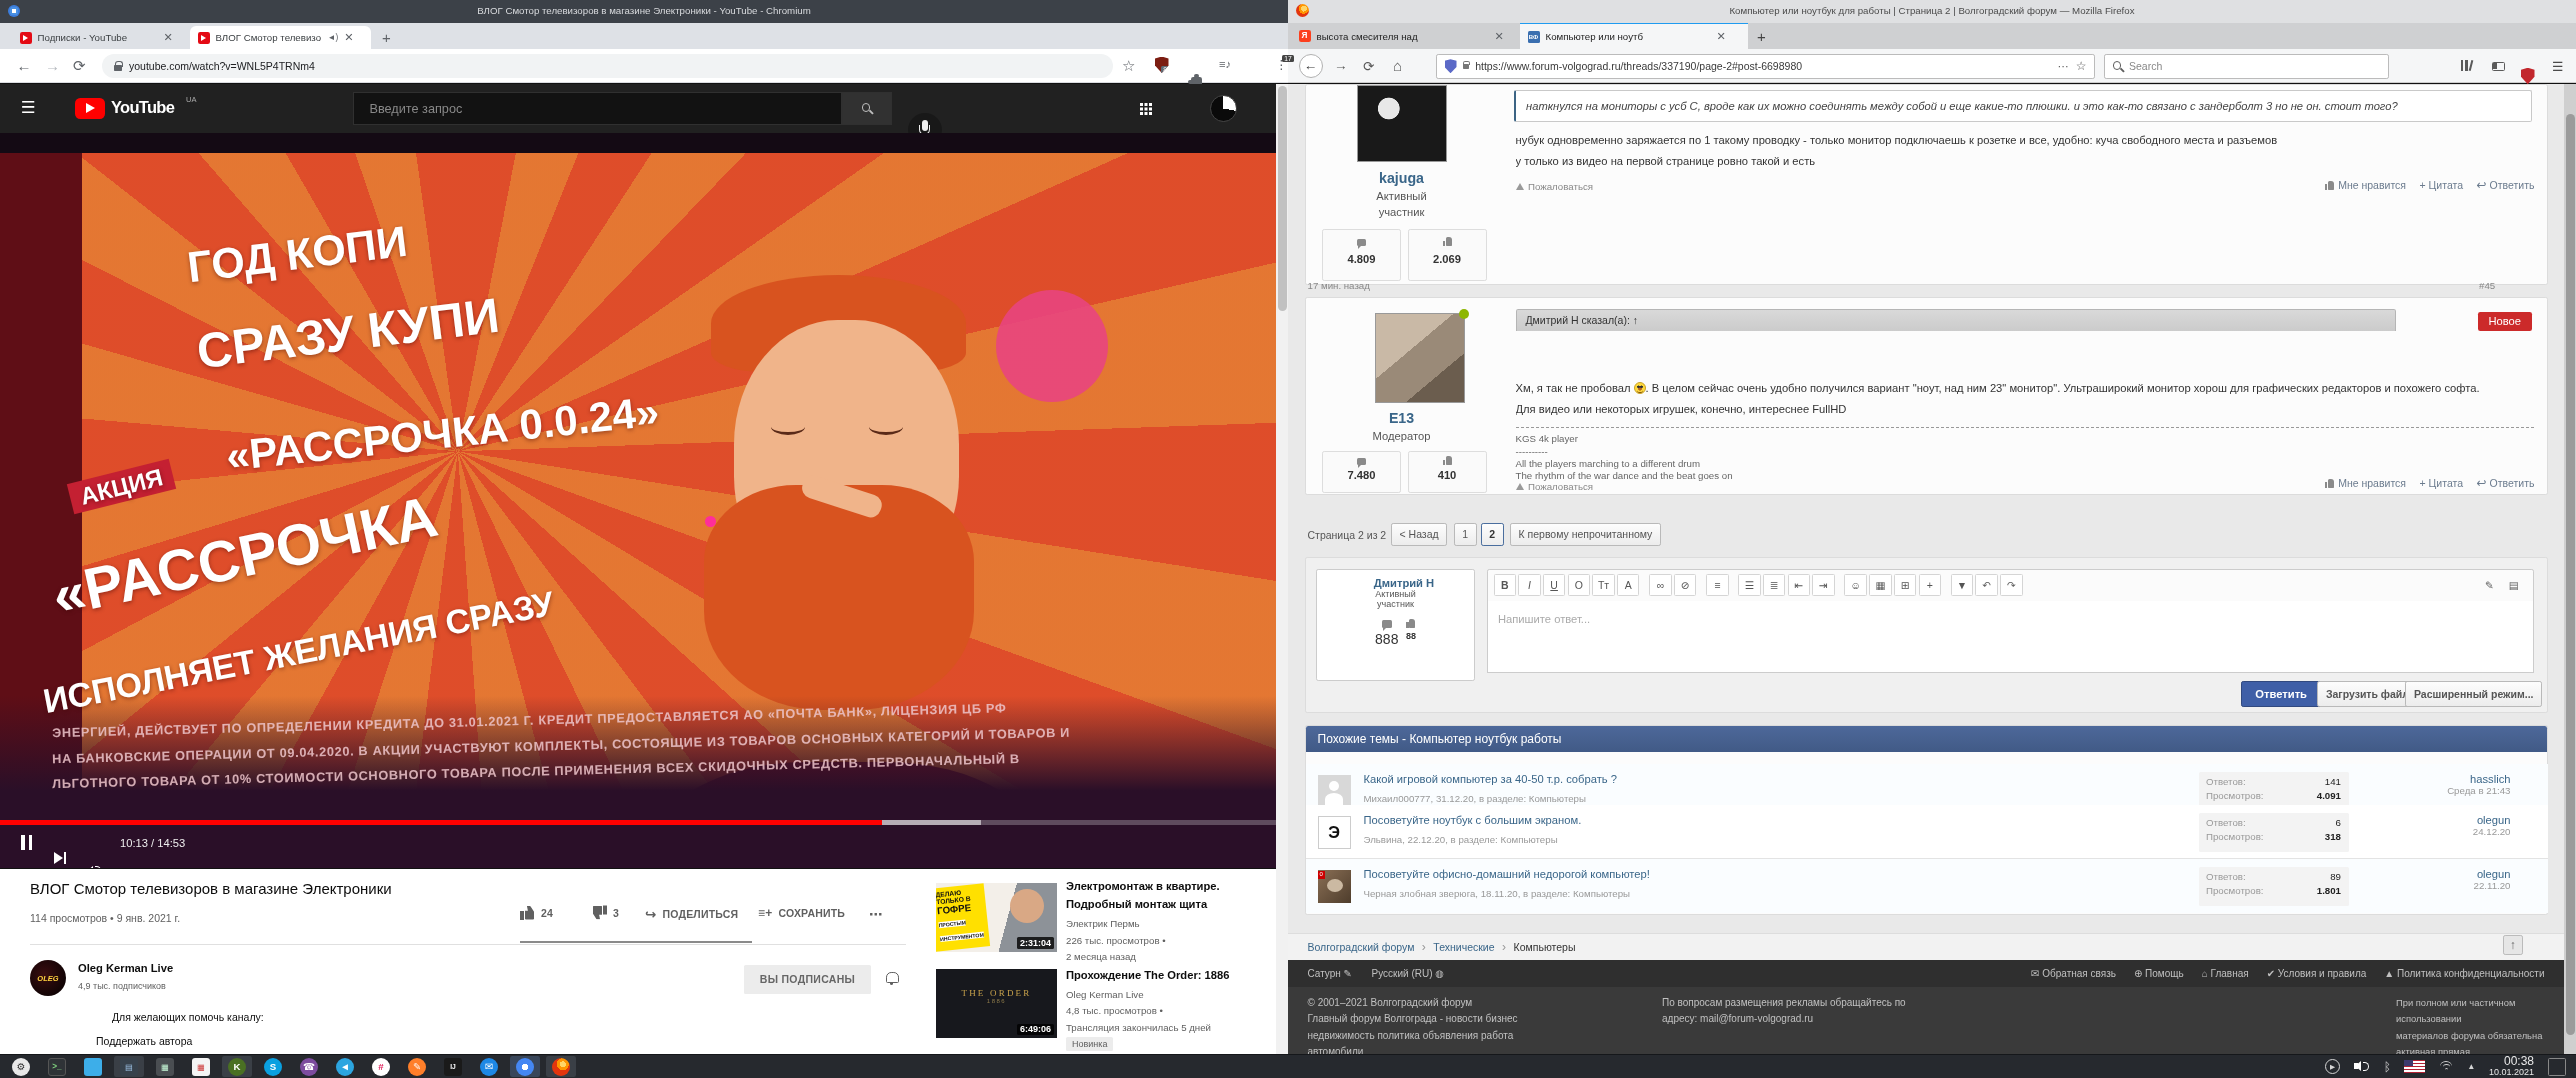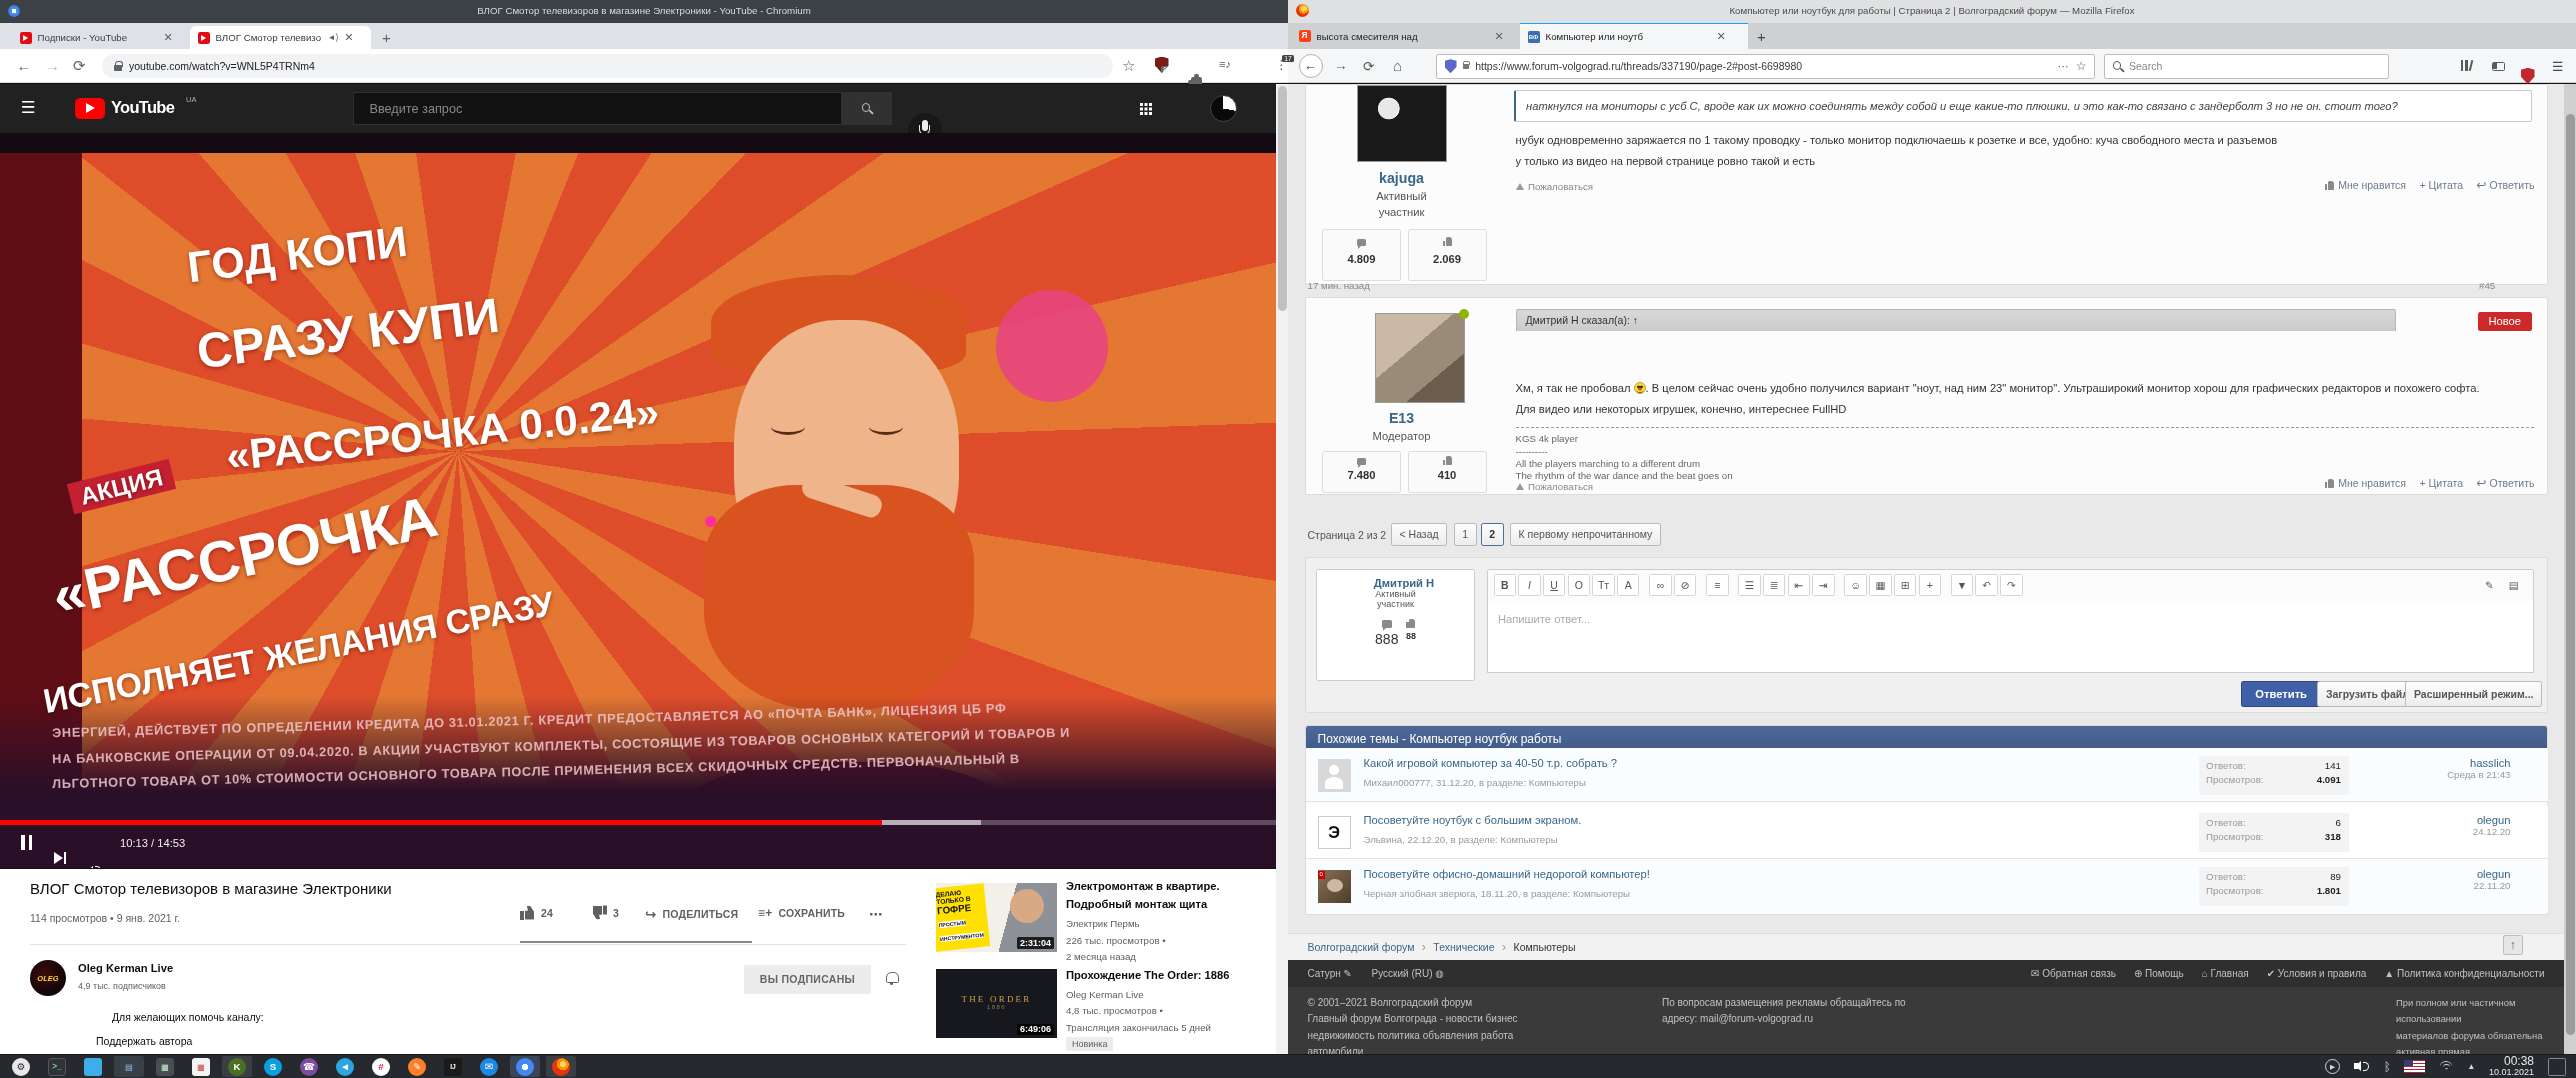--- a/index.html
+++ b/index.html
@@ -329,21 +329,21 @@
         <div class="ab" style="right:13.5px;top:6px;width:34px;height:34px;border-radius:50%;background:#d9a885;"></div>
         <span class="dur">2:31:04</span>
       </div>
       <div class="ab sug-title nw clip" style="left:1066px;top:10.5px;width:214px;">Электромонтаж в квартире.</div>
       <div class="ab sug-title nw clip" style="left:1066px;top:28.5px;width:214px;">Подробный монтаж щита</div>
       <div class="ab sug-meta nw" style="left:1066px;top:49px;">Электрик Пермь</div>
       <div class="ab sug-meta nw" style="left:1066px;top:66px;">226 тыс. просмотров •</div>
       <div class="ab sug-meta nw" style="left:1066px;top:82px;">2 месяца назад</div>
 
       <div class="ab" style="left:936px;top:100px;width:121px;height:69px;background:#17181d;overflow:hidden;text-align:center;">
-        <div style="margin-top:25px;font-size:9px;letter-spacing:2.2px;color:#c8a24b;font-family:'Liberation Serif','DejaVu Serif',serif;">THE ORDER</div>
+        <div style="margin-top:19px;font-size:9px;letter-spacing:2.2px;color:#c8a24b;font-family:'Liberation Serif','DejaVu Serif',serif;">THE ORDER</div>
         <div style="font-size:6px;letter-spacing:1.5px;color:#8d7a4a;">1886</div>
         <span class="dur">6:49:06</span>
       </div>
       <div class="ab sug-title nw clip" style="left:1066px;top:100px;width:214px;">Прохождение The Order: 1886</div>
       <div class="ab sug-meta nw" style="left:1066px;top:120px;">Oleg Kerman Live</div>
       <div class="ab sug-meta nw" style="left:1066px;top:136px;">4,8 тыс. просмотров •</div>
       <div class="ab sug-meta nw" style="left:1066px;top:153px;">Трансляция закончилась 5 дней</div>
       <div class="ab newb" style="left:1066px;top:168px;">Новинка</div>
     </div>
     <div class="ab ch-scroll">
@@ -536,21 +536,21 @@
         <div class="ab pgbtn" style="right:4.5px;top:123px;height:25.5px;font-weight:bold;">
             <span>Расширенный режим...</span>
           </div>
       </div>
 
       <div class="panel" style="top:641px;height:190px;">
         <div style="height:25.5px;background:linear-gradient(#4d689a,#415a86);border-radius:2.2px 2.2px 0 0;color:#fff;font-size:12px;display:flex;align-items:center;padding-left:12px;">
             <span>Похожие темы - Компьютер ноутбук работы</span>
           </div>
 
-        <div class="simrow" style="top:22px;background:#fafdff;">
+        <div class="simrow" style="top:38px;background:#fafdff;">
           <div class="ab" style="left:12px;top:10.5px;width:33px;height:33px;background:#d8d8d8;">
             <div class="ab" style="left:11.2px;top:6px;width:10.5px;height:10.5px;border-radius:50%;background:#fff;"></div>
               <div class="ab" style="left:7.5px;top:18px;width:18px;height:12px;border-radius:50% 50% 0 0;background:#fff;"></div>
           </div>
           <div class="ab sim-title nw" style="left:58px;top:9px;">Какой игровой компьютер за 40-50 т.р. собрать ?</div>
           <div class="ab sim-meta nw" style="left:58px;top:28.5px;">Михаил000777, 31.12.20, в разделе: Компьютеры</div>
           <div class="sim-stat" style="left:893px;top:7.5px;padding:4.5px 7.5px;">
             <div style="display:flex;justify-content:space-between;">
                 <span class="sim-l">Ответов:</span>
                 <span class="sim-v">141</span>

